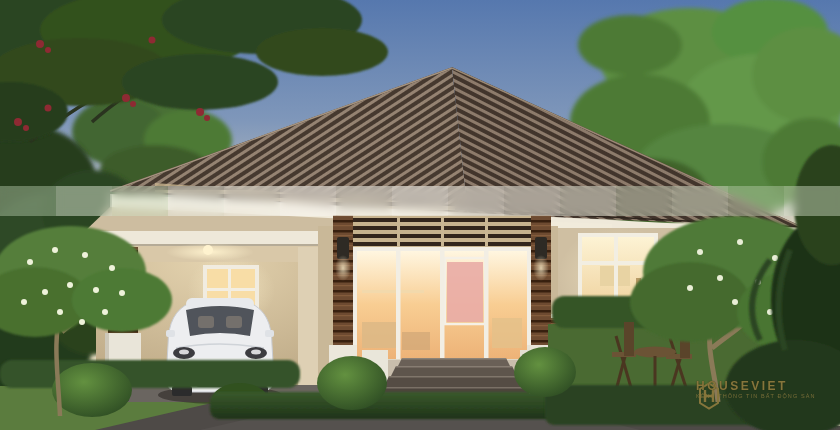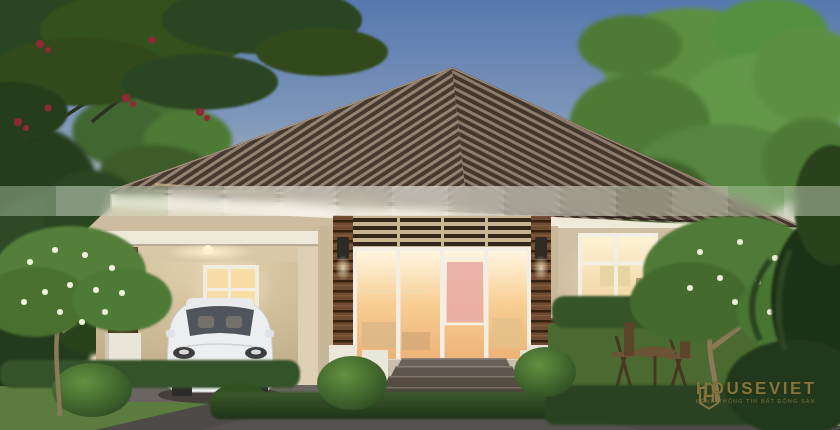--- a/index.html
+++ b/index.html
@@ -9,21 +9,21 @@
   
   .censor{position:absolute;left:0;top:186px;width:840px;height:30px;
           display:flex;z-index:5;pointer-events:none;}
   .censor .blk{flex:1 1 auto;height:100%;
                backdrop-filter:blur(4px);-webkit-backdrop-filter:blur(4px);}
   
   .watermark{position:absolute;left:696px;top:380px;width:142px;z-index:9;
              display:flex;align-items:flex-start;gap:4px;color:var(--wm,#86763c);}
   .wm-logo{flex:0 0 auto;margin-top:1px;}
   .wm-text{display:flex;flex-direction:column;line-height:1;}
-  .wm-brand{font-size:17px;font-weight:bold;letter-spacing:2.5px;
+  .wm-brand{font-size:12px;font-weight:bold;letter-spacing:2.5px;
             color:var(--wm,#86763c);text-shadow:0 0 1px rgba(40,35,10,.8);
             filter:blur(.3px);}
   .wm-tagline{margin-top:2px;font-size:5.5px;letter-spacing:1.1px;
               text-transform:uppercase;color:var(--wm,#86763c);
               filter:blur(.7px);opacity:.85;white-space:nowrap;}
 </style>
 </head>
 <body>
 
 <div class="stage">

